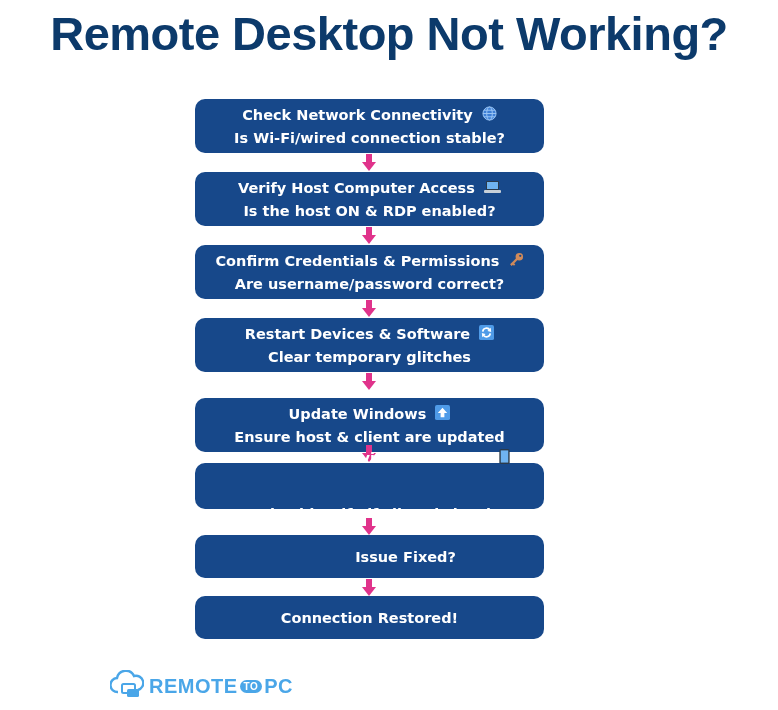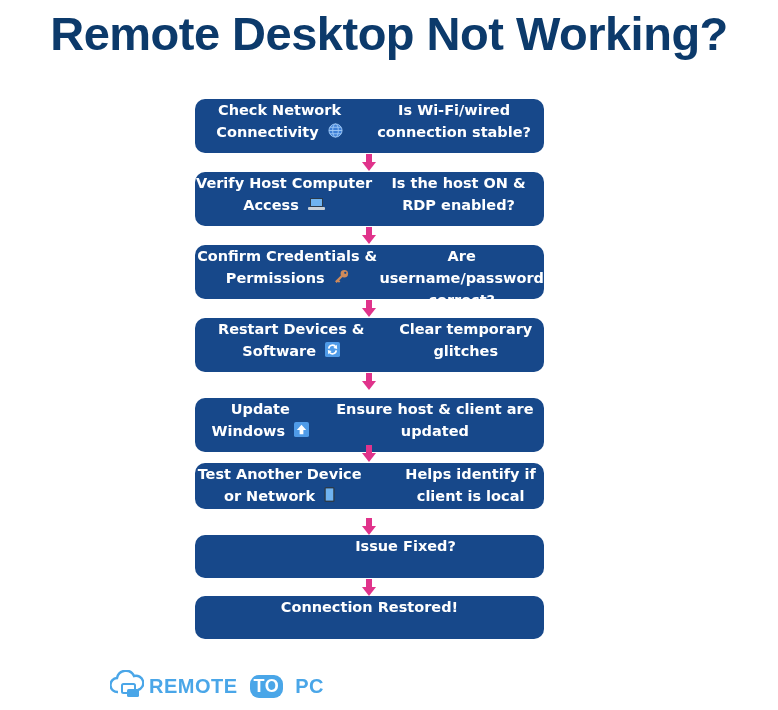--- a/index.html
+++ b/index.html
@@ -1,23 +1,23 @@
 <!DOCTYPE html>
 <html><head>
 <meta charset="utf-8">
 <style>
   html, body { margin:0; padding:0; background:#ffffff; }
   body { width:778px; height:710px; position:relative; overflow:hidden; font-family:"DejaVu Sans", sans-serif; }
   .title { position:absolute; left:0; top:6px; width:778px; text-align:center; font-family:"Liberation Sans", sans-serif; font-weight:bold; font-size:47px; color:#0c3a6b; letter-spacing:-0.5px; }
-  .box { position:absolute; left:195px; width:349px; background:#17488a; border-radius:10px; color:#ffffff; text-align:center; font-size:14.5px; font-weight:bold; display:flex; flex-direction:row; justify-content:center; line-height:22px; }
+  .box { position:absolute; left:195px; width:349px; background:#17488a; border-radius:10px; color:#ffffff; text-align:center; font-size:14.5px; font-weight:bold; display:flex; flex-direction:column; justify-content:center; line-height:22px; }
   .box .ico { display:inline-block; vertical-align:middle; margin-left:4px; }
   .arrow { position:absolute; left:362px; width:14px; height:17px; }
   .logo { position:absolute; left:110px; top:670px; display:flex; align-items:center; }
   .logo-text { font-family:"Liberation Sans", sans-serif; font-weight:bold; font-size:20px; color:#4aa6e8; margin-left:5px; letter-spacing:0.5px; display:flex; align-items:center; }
-  .logo-to { display:inline-block; background:#4aa6e8; color:#fff; border-radius:9px; font-size:18px; padding:1px 4px; margin:0 12px; }
+  .logo-to { display:inline-block; background:#4aa6e8; color:#fff; border-radius:9px; font-size:10px; padding:1px 4px; margin:0 2px; }
 </style>
 </head>
 <body>
 
 <div class="title">Remote Desktop Not Working?</div>
 
 <div class="box" style="top:99px;height:54px;">
   <div><span>Check Network Connectivity</span>
     <span class="ico"><svg width="15" height="15" viewBox="0 0 16 16">
           <circle cx="8" cy="8" r="7" fill="#3d7fd6"></circle>

